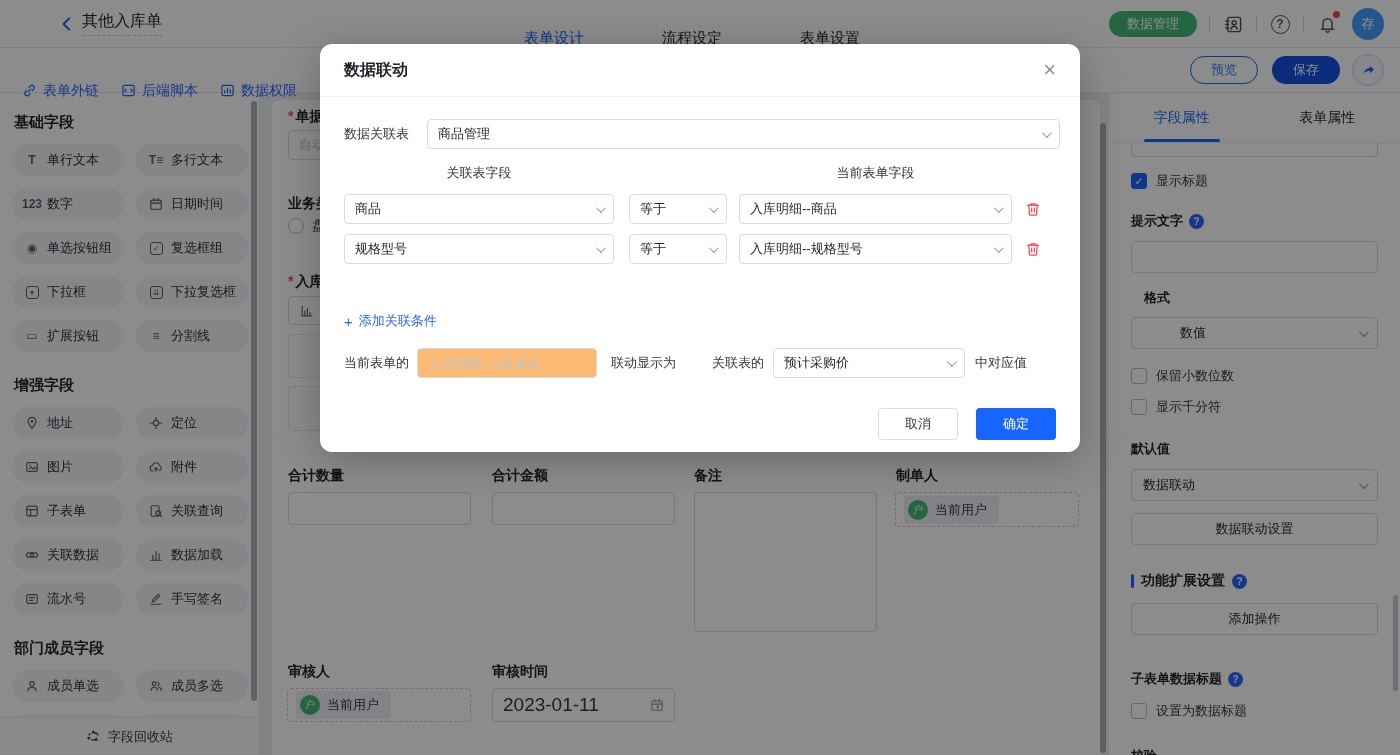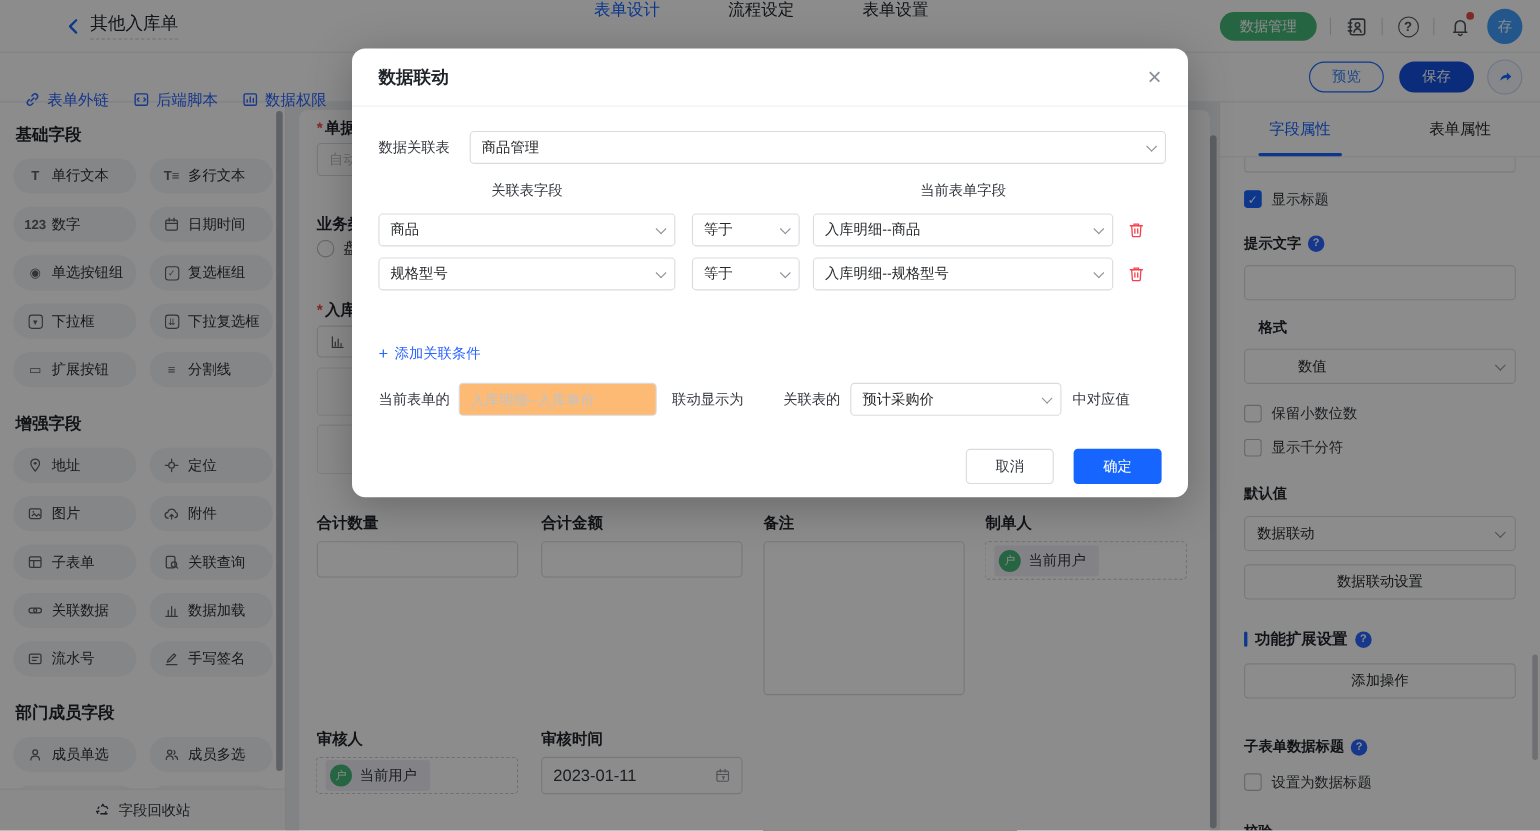--- a/index.html
+++ b/index.html
@@ -3,21 +3,21 @@
 <meta charset="utf-8">
 <style>
   * { margin:0; padding:0; box-sizing:border-box; }
   html,body { width:1400px; height:755px; overflow:hidden; }
   body { font-family:"Liberation Sans","DejaVu Sans",sans-serif; color:#1f2329; background:#edeff2; position:relative; font-size:13px; }
 
   
   .header { position:absolute; left:0; top:0; width:1400px; height:48px; background:#fff; border-bottom:1px solid #e9eaec; display:flex; align-items:center; z-index:10;padding-left:44px; }
   .back { display:flex; align-items:center; margin-left:14px; cursor:pointer; }
   .doc-title { font-size:16px; font-weight:500; margin-left:6px; padding-bottom:3px; border-bottom:1px dashed #c9ccd2; }
-  .header-tabs { position:absolute; left:0; right:16px; top:0; height:48px; display:flex; justify-content:center; align-items:flex-start; gap:62px; pointer-events:none; }
+  .header-tabs { position:absolute; left:0; right:16px; top:0; height:48px; display:flex; justify-content:center; align-items:flex-end; gap:78px; pointer-events:none; }
   .header-tab { font-size:15px; color:#1f2329; pointer-events:auto; cursor:pointer; }
   .header-tab.active { color:#1765ff; font-weight:500; }
   .header-right { position:absolute; right:0; top:0; height:48px; display:flex; align-items:center; gap:0; }
   .pill-green { height:26px; padding:0 18px; background:#45b877; color:#fff; border:none; border-radius:13px; font-size:13px; display:flex; align-items:center; cursor:pointer; }
   .hdiv { width:1px; height:16px; background:#d4d6da; margin:0 12px; }
   .hicon { width:22px; height:22px; display:flex; align-items:center; justify-content:center; color:#4e5359; cursor:pointer; }
   .help-circle { width:19px; height:19px; border:1.5px solid #4e5359; border-radius:50%; font-size:12px; display:flex; align-items:center; justify-content:center; color:#4e5359; font-weight:600; }
   .bell-wrap { position:relative; }
   .bell-dot { position:absolute; top:-2px; right:-2px; width:7px; height:7px; background:#e34d43; border-radius:50%; }
   .avatar { width:32px; height:32px; border-radius:50%; background:#409eff; color:#fff; font-size:13px; display:flex; align-items:center; justify-content:center; margin:0 16px 0 14px; cursor:pointer; }
@@ -53,21 +53,21 @@
   .req { color:#e34d43; margin-right:2px; font-weight:700; }
   .inputbox { position:absolute; border:1px solid #d9dbde; border-radius:4px; background:#fff; }
   .ph { color:#bfc3c9; font-size:13px; line-height:28px; padding-left:10px; }
   .dashedbox { position:absolute; border:1px dashed #c9ccd2; border-radius:4px; background:#fff; display:flex; align-items:center; padding-left:8px; }
   .user-chip { display:flex; align-items:center; gap:7px; background:#efedf6; border-radius:3px; padding:4px 12px 4px 4px; }
   .chip-avatar { width:20px; height:20px; border-radius:50%; background:#45b877; color:#fff; font-size:10px; display:flex; align-items:center; justify-content:center; }
   .chip-name { font-size:13px; color:#33373d; }
   .radio-row { position:absolute; display:flex; align-items:center; gap:8px; font-size:14px; color:#33373d; }
   .radio { width:16px; height:16px; border:1px solid #b9bdc4; border-radius:50%; background:#fff; }
   .canvas-scroll { position:absolute; right:2px; top:30px; bottom:2px; width:6px; border-radius:3px; background:#a8adb5; }
-  .datebox { position:absolute; border:1px solid #d9dbde; border-radius:4px; background:#fff; display:flex; align-items:center; justify-content:space-between; padding:0 10px; font-size:15px; color:#33373d; }
+  .datebox { position:absolute; border:1px solid #d9dbde; border-radius:4px; background:#fff; display:flex; align-items:center; justify-content:space-between; padding:0 10px; font-size:19px; color:#33373d; }
 
   
   .panel { position:absolute; left:1108px; top:93px; right:0; bottom:0; background:#fff; border-left:1px solid #e9eaec; z-index:6; overflow:hidden; }
   .panel-tabs { height:50px; display:flex; border-bottom:1px solid #ecedef; }
   .panel-tab { flex:1; display:flex; align-items:center; justify-content:center; font-size:14px; color:#26282b; position:relative; cursor:pointer; }
   .panel-tab.active { color:#1765ff; font-weight:500; }
   .panel-tab.active::after { content:""; position:absolute; bottom:0; left:50%; transform:translateX(-50%); width:76px; height:3px; background:#1765ff; border-radius:2px; }
   .panel-body { padding:0 22px; position:relative; }
   .cut-input { height:14px; border:1px solid #d9dbde; border-top:none; border-radius:0 0 4px 4px; }
   .chk-row { display:flex; align-items:center; gap:9px; font-size:13px; color:#33373d; cursor:pointer; }

